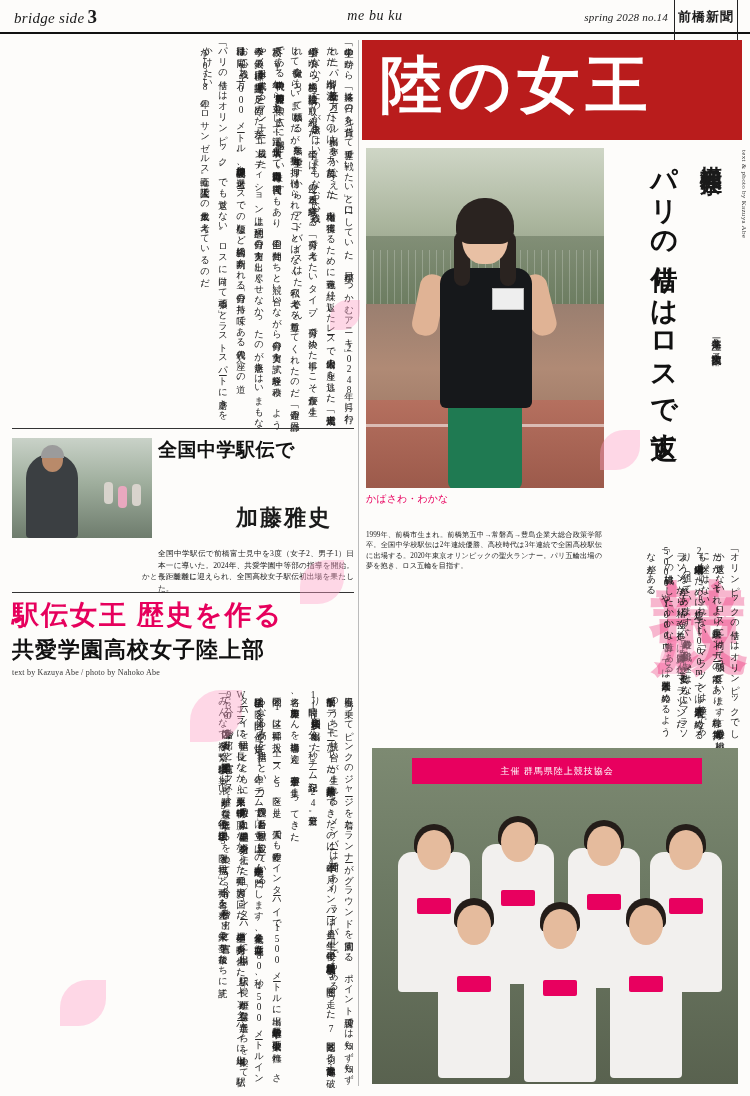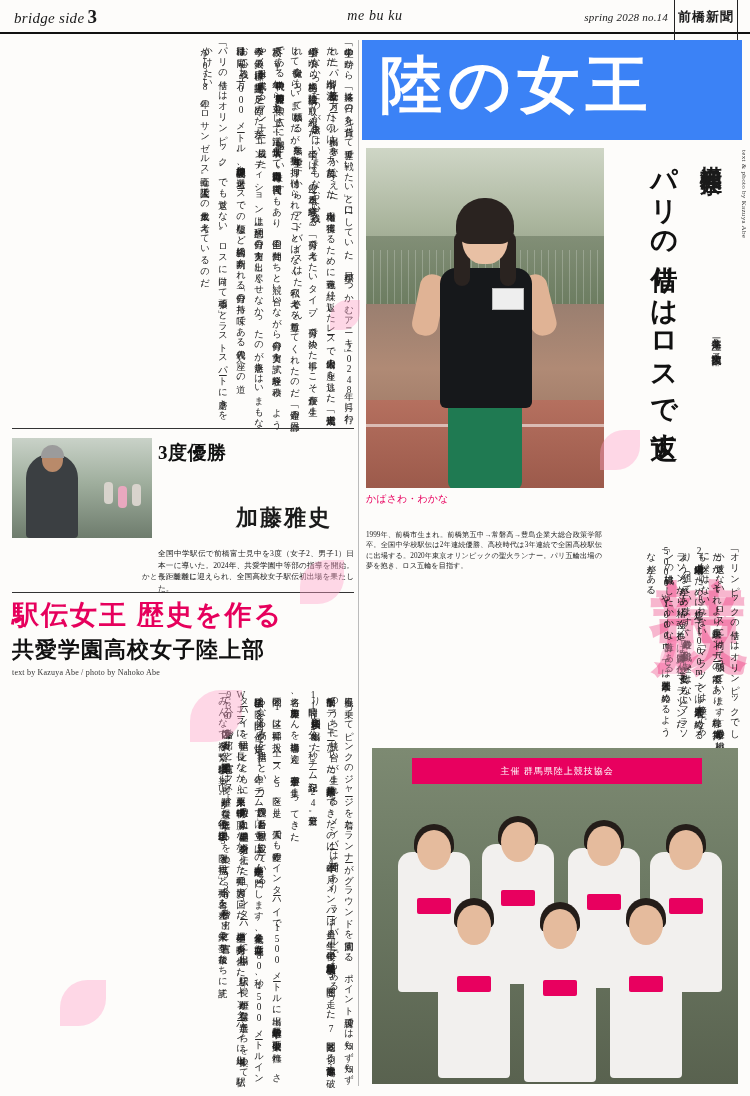--- a/index.html
+++ b/index.html
@@ -225,21 +225,21 @@
     height: 392px;
     width: 18px;
     letter-spacing: .4px;
   }
   
   .pink-banner {
     position: absolute;
     left: 362px; top: 40px;
     width: 380px;
     height: 100px;
-    background: #3b82f6;
+    background: #b91c1c;
   }
   .pink-banner .title {
     position: absolute;
     left: 18px; top: 14px;
     font-size: 62px;
     font-weight: bold;
     color: #fff;
     letter-spacing: 6px;
     line-height: 1;
     font-family: "DejaVu Serif","Liberation Serif",serif;
@@ -531,21 +531,21 @@
     <div class="sky"></div>
     <div class="runner" style="left:92px; top:44px;"></div>
     <div class="runner" style="left:106px; top:48px; background:#e9a8bf;"></div>
     <div class="runner" style="left:120px; top:46px;"></div>
     <div class="figure"></div>
     <div class="head"></div>
     <div class="hair"></div>
   </div>
 
   <div class="kato-head">
-    <div class="t2">3度優勝</div>
+    <div class="t1">全国中学駅伝で</div>
   </div>
   <div class="kato-name">加藤雅史</div>
   <div class="kato-rubi">かとう・まさし</div>
   <div class="kato-bio">全国中学駅伝で前橋富士見中を3度（女子2、男子1）日本一に導いた。2024年、共愛学園中等部の指導を開始。長距離離に迎えられ、全国高校女子駅伝初出場を果たした。</div>
 
   <div class="rule-h" style="left:12px; top:592px; width:342px;"></div>
 
   <div class="ekiden-head">
     <div class="h1">駅伝女王 歴史を作る</div>
     <div class="h2">共愛学園高校女子陸上部</div>

